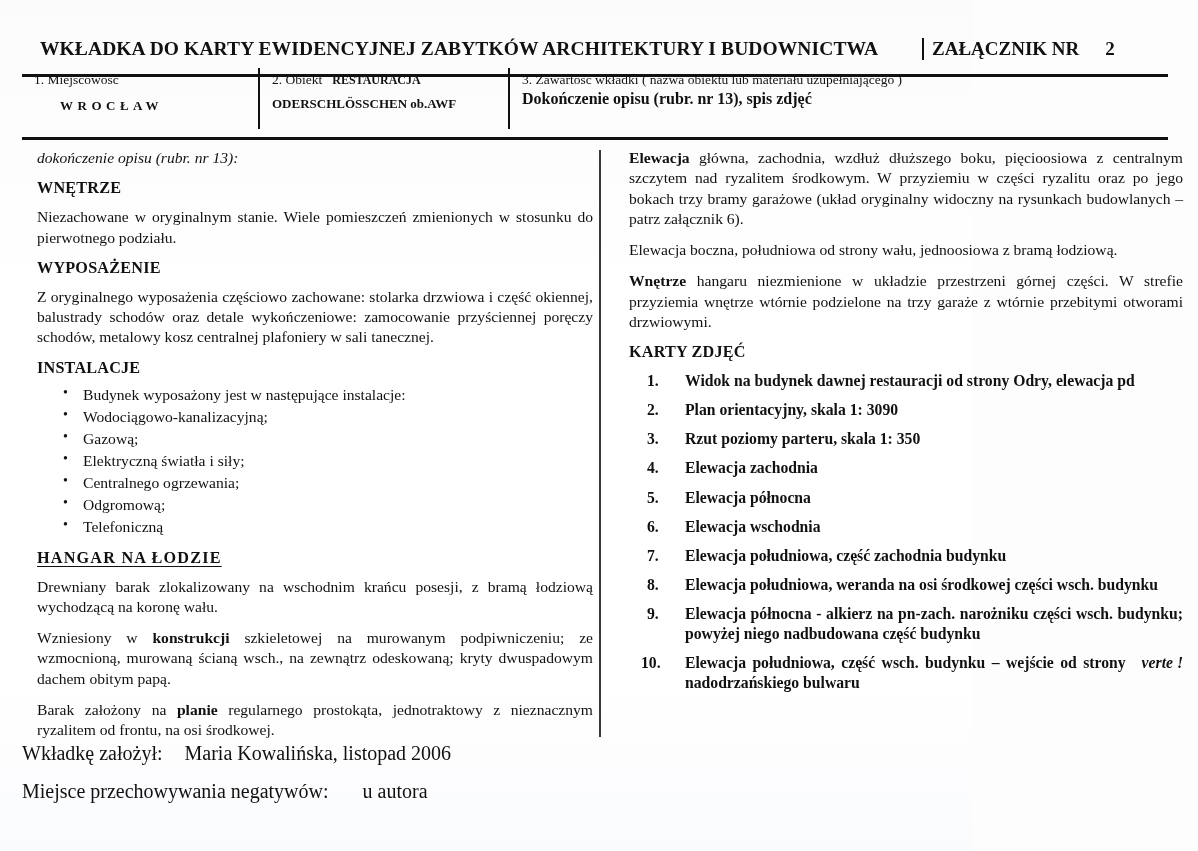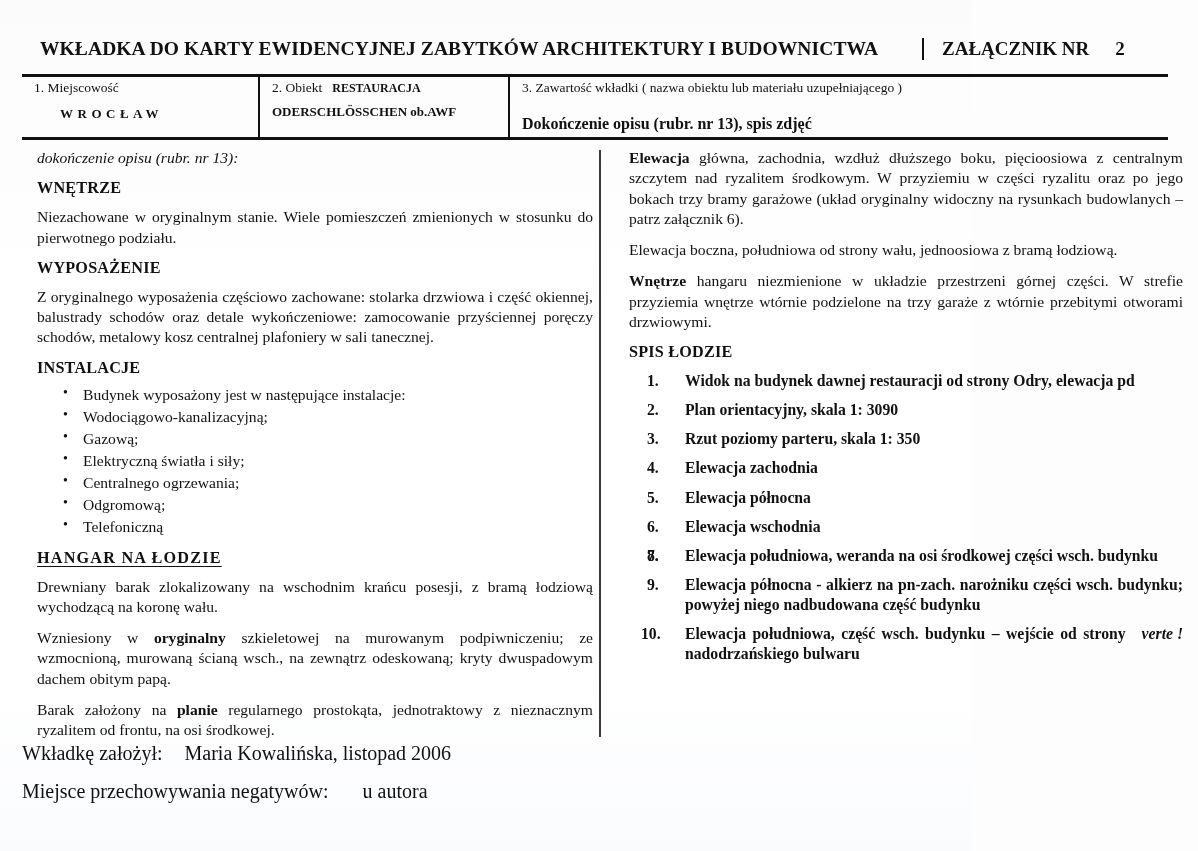--- a/index.html
+++ b/index.html
@@ -39,21 +39,21 @@
     font-size: 19.5px;
     font-weight: bold;
     letter-spacing: 0.1px;
     padding-left: 18px;
     box-sizing: border-box;
     white-space: nowrap;
   }
   .hdr-attach {
     flex: 1;
     border-left: 2.5px solid #111;
-    padding-left: 18px;
+    padding-left: 8px;
     box-sizing: border-box;
     font-size: 19px;
     font-weight: bold;
     white-space: nowrap;
   }
   .hdr-attach .num {
     display: inline-block;
     margin-left: 26px;
   }
 
@@ -61,21 +61,21 @@
     position: absolute;
     background: #111;
   }
   .rule-top    { left: 22px;  top: 74px;  width: 1146px; height: 2.5px; }
   .rule-bottom { left: 22px;  top: 137px; width: 1146px; height: 2.5px; }
 
   
   .idrow {
     position: absolute;
     left: 22px;
-    top: 76px;
+    top: 68px;
     width: 1146px;
     height: 61px;
     display: flex;
   }
   .idcell {
     box-sizing: border-box;
     padding: 4px 0 0 12px;
     position: relative;
   }
   .idcell + .idcell { border-left: 2.5px solid #111; }
@@ -90,21 +90,21 @@
   }
   .idvalue {
     font-size: 13px;
     font-weight: bold;
     margin-top: 10px;
     white-space: nowrap;
   }
   .idvalue.spaced { letter-spacing: 4.5px; padding-left: 26px; }
   .idcell.c2 .idlabel .strong { font-weight: bold; font-size: 12px; margin-left: 10px; }
   .idcell.c2 .idvalue { margin-top: 8px; }
-  .idcell.c3 .idvalue { margin-top: 19px; font-size: 16px; }
+  .idcell.c3 .idvalue { margin-top: 2px; font-size: 16px; }
 
   
   .body-cols {
     position: absolute;
     left: 37px;
     top: 148px;
     width: 1146px;
     height: 600px;
   }
   .col {
@@ -258,39 +258,39 @@
         <li>Wodociągowo-kanalizacyjną;</li>
         <li>Gazową;</li>
         <li>Elektryczną światła i siły;</li>
         <li>Centralnego ogrzewania;</li>
         <li>Odgromową;</li>
         <li>Telefoniczną</li>
       </ul>
 
       <h3 class="sec underline">HANGAR  NA  ŁODZIE</h3>
       <p class="t">Drewniany barak zlokalizowany na wschodnim krańcu posesji, z bramą łodziową wychodzącą na koronę wału.</p>
-      <p class="t"><span>Wzniesiony w </span><b>oryginalny</b><span> szkieletowej na murowanym podpiwniczeniu; ze wzmocnioną, murowaną ścianą wsch., na zewnątrz odeskowaną; kryty dwuspadowym dachem obitym papą.</span></p>
+      <p class="t"><span>Wzniesiony w </span><b>konstrukcji</b><span> szkieletowej na murowanym podpiwniczeniu; ze wzmocnioną, murowaną ścianą wsch., na zewnątrz odeskowaną; kryty dwuspadowym dachem obitym papą.</span></p>
       <p class="t"><span>Barak założony na </span><b>planie</b><span> regularnego prostokąta, jednotraktowy z nieznacznym ryzalitem od frontu, na osi środkowej.</span></p>
     </div>
 
     <div class="col col-right">
       <p class="t"><b>Elewacja</b><span> główna, zachodnia, wzdłuż dłuższego boku, pięcioosiowa z centralnym szczytem nad ryzalitem środkowym. W przyziemiu w części ryzalitu oraz po jego bokach trzy bramy garażowe (układ oryginalny widoczny na rysunkach budowlanych – patrz załącznik 6).</span></p>
       <p class="t">Elewacja boczna, południowa od strony wału, jednoosiowa z bramą łodziową.</p>
       <p class="t"><b>Wnętrze</b><span> hangaru niezmienione w układzie przestrzeni górnej części. W strefie przyziemia wnętrze wtórnie podzielone na trzy garaże z wtórnie przebitymi otworami drzwiowymi.</span></p>
 
-      <h3 class="sec">SPIS ŁODZIE</h3>
+      <h3 class="sec">KARTY ZDJĘĆ</h3>
 
       <ol class="photos">
         <li><span class="idx">1.</span><span>Widok na budynek dawnej restauracji od strony Odry, elewacja pd</span></li>
         <li><span class="idx">2.</span><span>Plan orientacyjny, skala 1: 3090</span></li>
         <li><span class="idx">3.</span><span>Rzut poziomy parteru, skala 1: 350</span></li>
         <li><span class="idx">4.</span><span>Elewacja zachodnia</span></li>
         <li><span class="idx">5.</span><span>Elewacja północna</span></li>
         <li><span class="idx">6.</span><span>Elewacja wschodnia</span></li>
-        <li><span class="idx">7.</span></li>
+        <li><span class="idx">7.</span><span>Elewacja południowa, część zachodnia budynku</span></li>
         <li><span class="idx">8.</span><span>Elewacja południowa, weranda na osi środkowej części wsch. budynku</span></li>
         <li><span class="idx">9.</span><span>Elewacja północna - alkierz na pn-zach. narożniku części wsch. budynku; powyżej niego nadbudowana część budynku</span></li>
         <li class="wide"><span class="idx">10.</span><span class="verte">verte !</span><span>Elewacja południowa, część wsch. budynku – wejście od strony nadodrzańskiego bulwaru</span></li>
       </ol>
     </div>
   </div>
 
   <div class="footer">
     <div class="frow">
       <span>Wkładkę założył:</span><span class="fval">Maria Kowalińska, listopad 2006</span>

